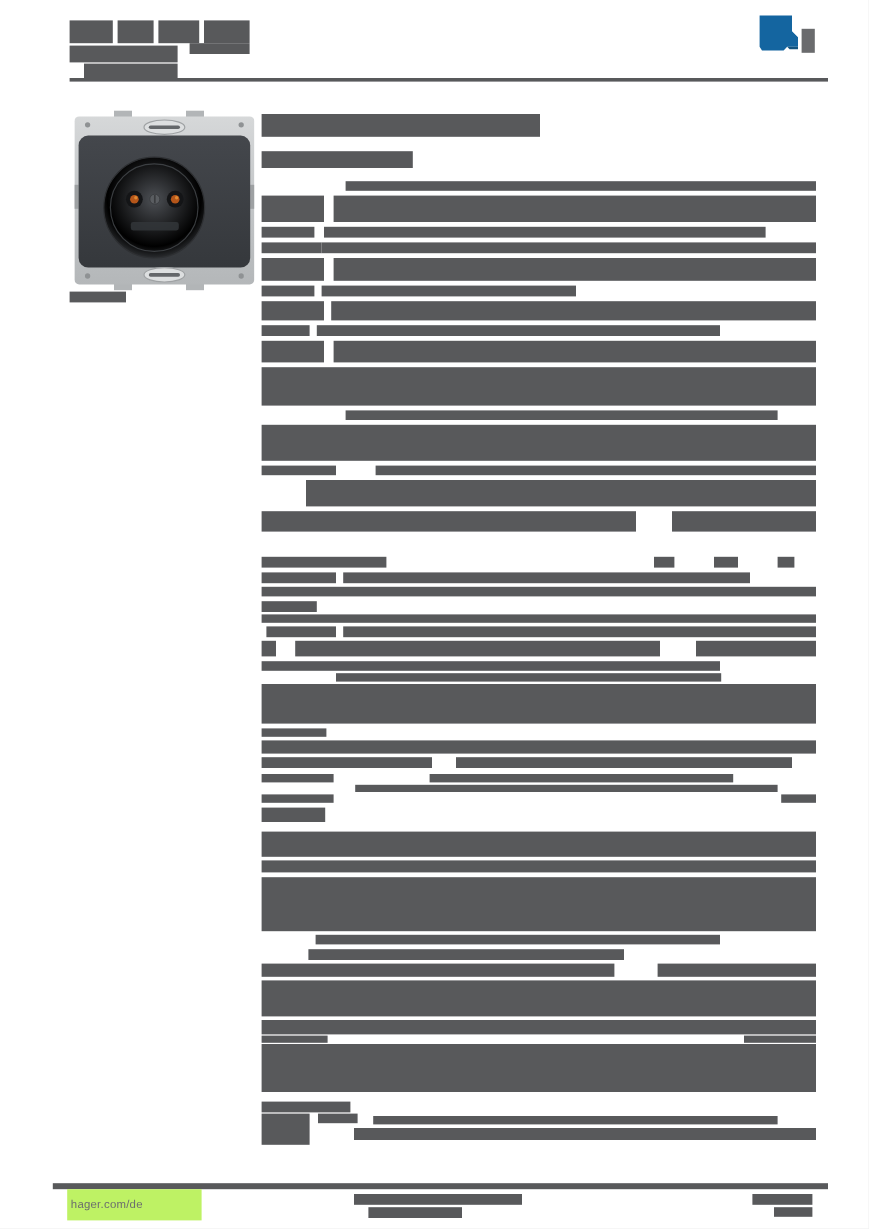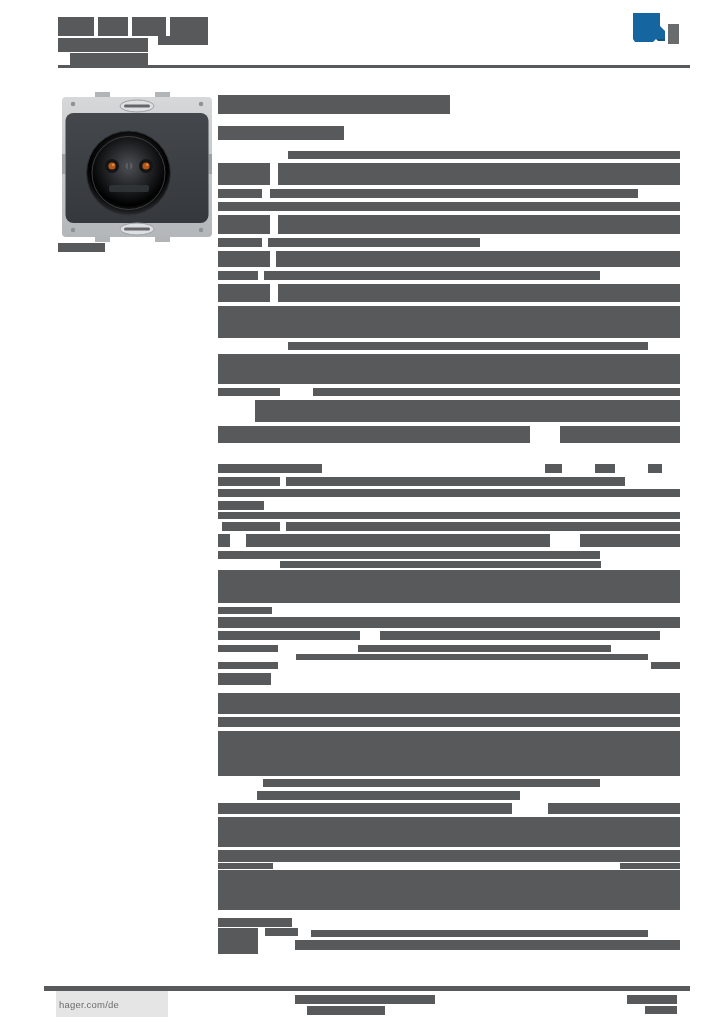--- a/index.html
+++ b/index.html
@@ -13,21 +13,21 @@
   }
   .bar{
     position:absolute;
     background:var(--bar-color,#58595b);
   }
   .logo-wrap{position:absolute;left:632px;top:11px;width:50px;height:34px;}
   .logo-tab{position:absolute;left:668px;top:24px;width:11px;height:20px;background:#6a6b6d;}
   .product-figure{position:absolute;left:62px;top:92px;width:150px;height:150px;}
   .footer-url-box{
     position:absolute;left:56px;top:991px;width:112px;height:26px;
-    background:#e5e5e5;display:flex;align-items:center;
+    background:#bef264;display:flex;align-items:center;
   }
   .footer-url{
     font-size:9.5px;color:#6b6c6e;letter-spacing:.2px;
     padding-left:3px;text-decoration:none;
   }
 </style>
 </head>
 <body>
 
 <div class="page" style="background: rgb(255, 255, 255);">

